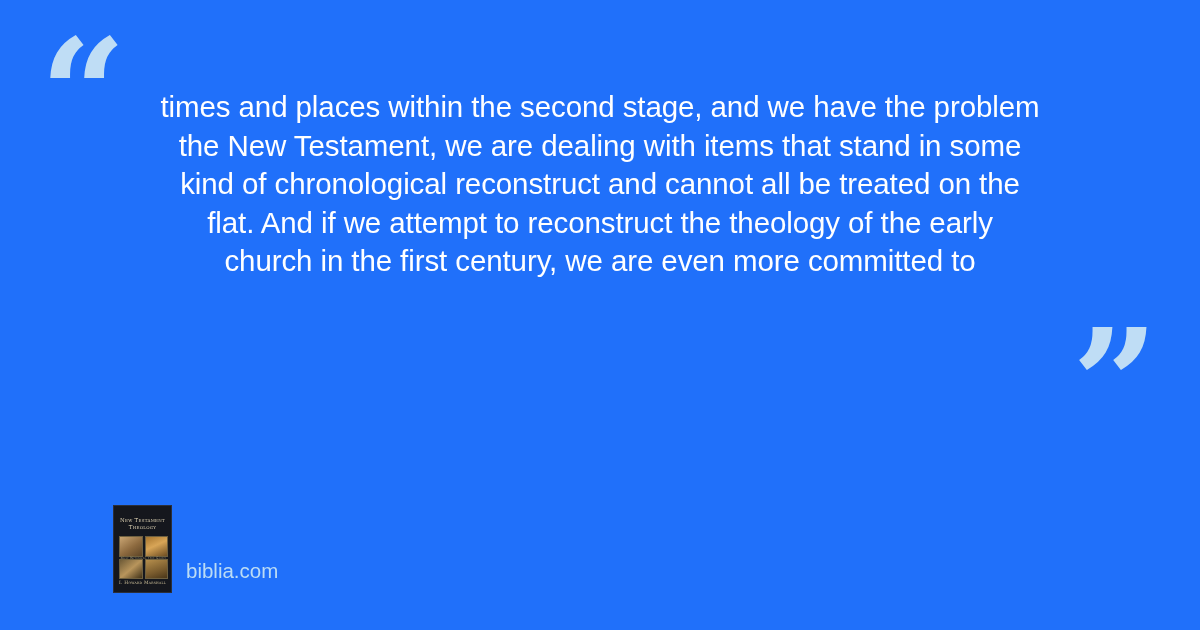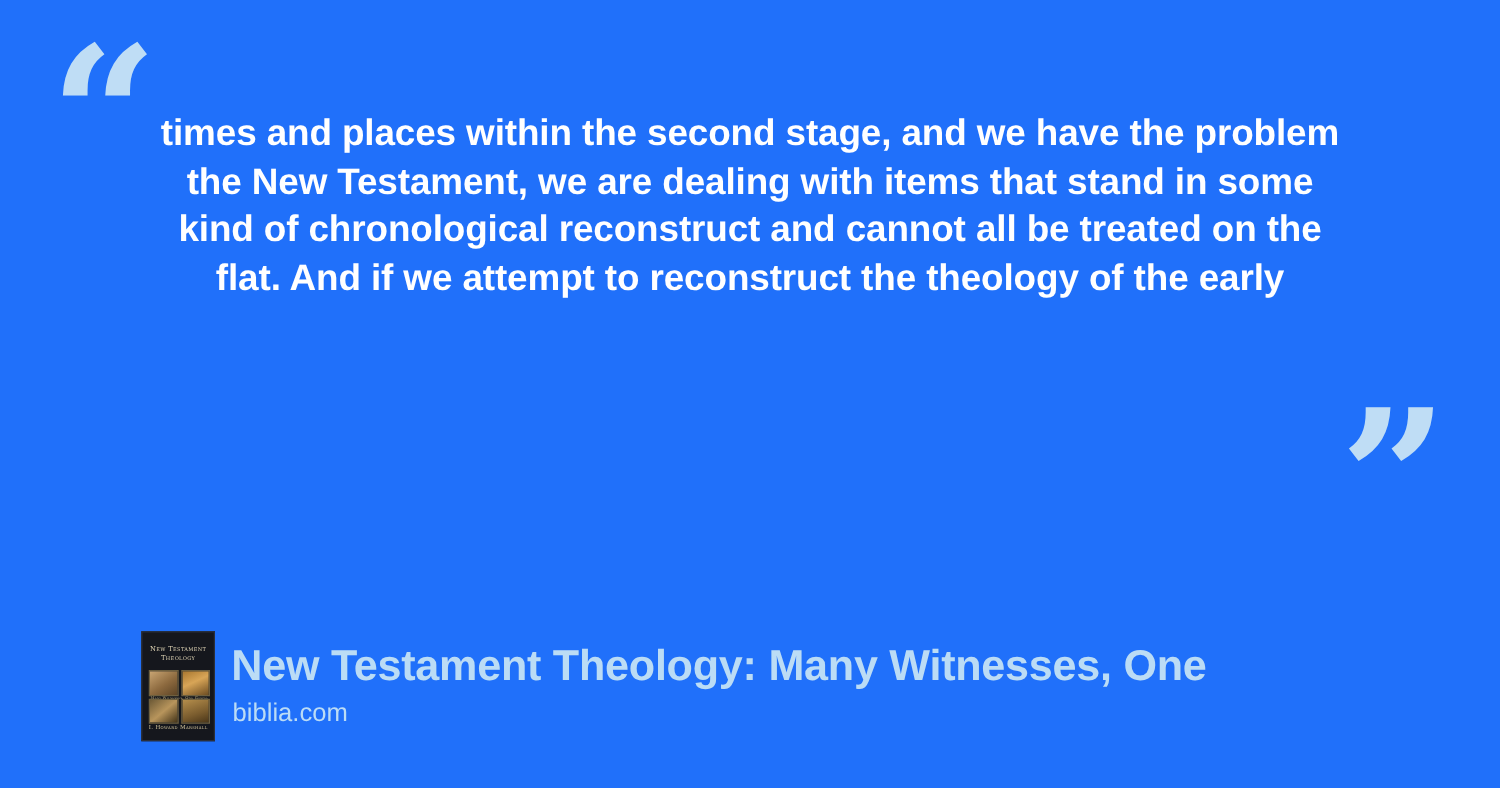--- a/index.html
+++ b/index.html
@@ -52,21 +52,21 @@
   }
 
   #quote-text {
     position: absolute;
     left: 108px;
     top: 88px;
     width: 984px;
     text-align: center;
     color: #ffffff;
     font-size: 29.5px;
-    font-weight: 700;
+    font-weight: 400;
     line-height: 38.6px;
     letter-spacing: -0.1px;
   }
   #quote-text .ln { display: block; white-space: nowrap; }
 
   
   #attribution {
     position: absolute;
     left: 113px;
     top: 504px;
@@ -180,39 +180,39 @@
 
   <div id="quote-block">
 
     <span id="quote-open" class="quote-mark">“</span>
 
     <div id="quote-text">
       <span class="ln">times and places within the second stage, and we have the problem</span>
       <span class="ln">the New Testament, we are dealing with items that stand in some</span>
       <span class="ln">kind of chronological reconstruct and cannot all be treated on the</span>
       <span class="ln">flat. And if we attempt to reconstruct the theology of the early</span>
+      <span class="ln">church in the first century, we are even more committed to</span>
     </div>
 
     <span id="quote-close" class="quote-mark">”</span>
   </div>
 
   <div id="attribution">
 
     <div id="book-cover">
       <div id="cover-title">New Testament Theology</div>
       <div id="cover-grid">
         <div class="cover-thumb ct1"></div>
         <div class="cover-thumb ct2"></div>
         <div class="cover-thumb ct3"></div>
         <div class="cover-thumb ct4"></div>
       </div>
       <div id="cover-sub">Many Witnesses, One Gospel</div>
       <div id="cover-author">I. Howard Marshall</div>
     </div>
 
     <div id="attr-text">
-      <div id="work-title">New Testament Theology: Many Witnesses, One</div>
       <div id="source-url">biblia.com</div>
     </div>
 
   </div>
 
 </div>
 
 </body></html>

